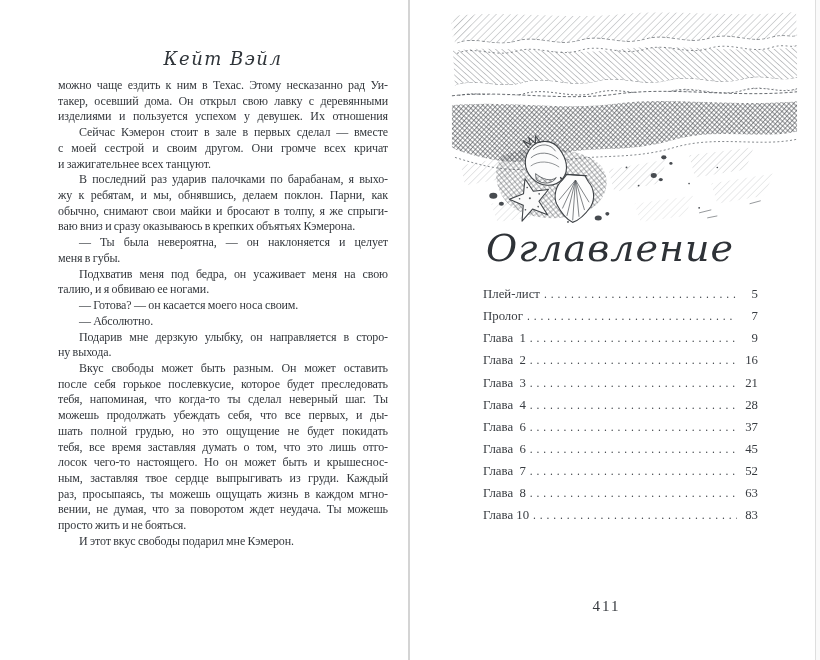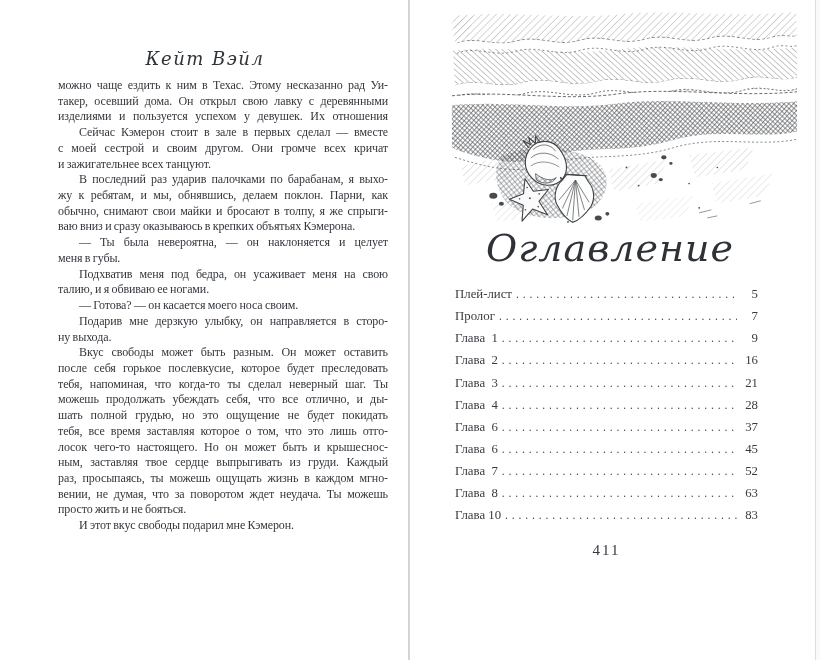--- a/index.html
+++ b/index.html
@@ -9,21 +9,21 @@
     font-family:"Liberation Serif", serif;
   }
   .spread{position:relative;width:820px;height:660px;background:#fdfdfd;}
   .page{position:absolute;top:0;height:660px;background:#ffffff;}
   .page-left{left:0;width:408px;border-right:2px solid #d4d4d4;}
   .page-right{left:410px;width:406px;padding-left:44px;}
   .page-edge{position:absolute;top:0;right:0;width:4px;height:660px;background:#fafafa;border-left:1px solid #dedede;}
 
   
   .author-header{
-    position:absolute;left:40px;top:48px;width:330px;
+    position:absolute;left:58px;top:48px;width:330px;
     text-align:center;
     font-family:"DejaVu Serif", serif;font-style:italic;
     font-size:18px;color:#2f3439;letter-spacing:1.5px;
   }
   .body-text{
     position:absolute;left:58px;top:78px;width:330px;
     font-size:12px;line-height:15.72px;color:#33373c;
     word-spacing:-0.5px;letter-spacing:-0.1px;
   }
   .pline{text-align:justify;text-align-last:justify;}
@@ -32,30 +32,30 @@
 
   
   .illustration{position:absolute;left:36px;top:6px;width:360px;height:222px;}
   .toc-title{
     position:absolute;left:20px;top:226px;width:360px;height:56px;
     text-align:center;
     font-family:"DejaVu Serif", serif;font-style:italic;
     font-size:38px;color:#2e3237;letter-spacing:1px;
   }
   .toc{position:absolute;left:45px;top:283px;width:303px;color:#383c41;}
-  .toc-row{display:flex;align-items:baseline;height:22.15px;line-height:22.15px;font-size:12.8px;}
+  .toc-row{display:flex;align-items:baseline;height:22.15px;line-height:22.15px;font-size:12.8px;margin-left:28px;}
   .toc-label{white-space:pre;}
   .toc-dots{flex:1;overflow:hidden;white-space:nowrap;margin:0 3px 0 4px;color:#44484d;}
   .toc-dots::after{
     content:". . . . . . . . . . . . . . . . . . . . . . . . . . . . . . . . . . . . . . . . . . . . . . . . . . . . . . . . . . . . . . . .";
     font-size:11.5px;letter-spacing:0.5px;
   }
   .toc-page{min-width:18px;text-align:right;}
   .folio{
-    position:absolute;left:45px;top:542px;width:303px;
+    position:absolute;left:45px;top:598px;width:303px;
     text-align:center;font-size:15px;letter-spacing:2px;color:#34383d;
   }
 </style>
 </head>
 <body>
 
 <div class="spread">
 
   <div class="page page-left">
     <div class="author-header">Кейт Вэйл</div>
@@ -68,28 +68,29 @@
         <div class="pline last">и зажигательнее всех танцуют.</div>
         <div class="pline indent">В последний раз ударив палочками по барабанам, я выхо-</div>
         <div class="pline">жу к ребятам, и мы, обнявшись, делаем поклон. Парни, как</div>
         <div class="pline">обычно, снимают свои майки и бросают в толпу, я же спрыги-</div>
         <div class="pline last">ваю вниз и сразу оказываюсь в крепких объятьях Кэмерона.</div>
         <div class="pline indent">— Ты была невероятна, — он наклоняется и целует</div>
         <div class="pline last">меня в губы.</div>
         <div class="pline indent">Подхватив меня под бедра, он усаживает меня на свою</div>
         <div class="pline last">талию, и я обвиваю ее ногами.</div>
         <div class="pline indent last">— Готова? — он касается моего носа своим.</div>
+        <div class="pline indent last">— Абсолютно.</div>
         <div class="pline indent">Подарив мне дерзкую улыбку, он направляется в сторо-</div>
         <div class="pline last">ну выхода.</div>
         <div class="pline indent">Вкус свободы может быть разным. Он может оставить</div>
         <div class="pline">после себя горькое послевкусие, которое будет преследовать</div>
         <div class="pline">тебя, напоминая, что когда-то ты сделал неверный шаг. Ты</div>
-        <div class="pline">можешь продолжать убеждать себя, что все отлично, и ды-</div>
+        <div class="pline">можешь продолжать убеждать себя, что все первых, и ды-</div>
         <div class="pline">шать полной грудью, но это ощущение не будет покидать</div>
-        <div class="pline">тебя, все время заставляя которое о том, что это лишь отго-</div>
+        <div class="pline">тебя, все время заставляя думать о том, что это лишь отго-</div>
         <div class="pline">лосок чего-то настоящего. Но он может быть и крышеснос-</div>
         <div class="pline">ным, заставляя твое сердце выпрыгивать из груди. Каждый</div>
         <div class="pline">раз, просыпаясь, ты можешь ощущать жизнь в каждом мгно-</div>
         <div class="pline">вении, не думая, что за поворотом ждет неудача. Ты можешь</div>
         <div class="pline last">просто жить и не бояться.</div>
         <div class="pline indent last">И этот вкус свободы подарил мне Кэмерон.</div>
       </div>
   </div>
 
   <div class="page page-right">

